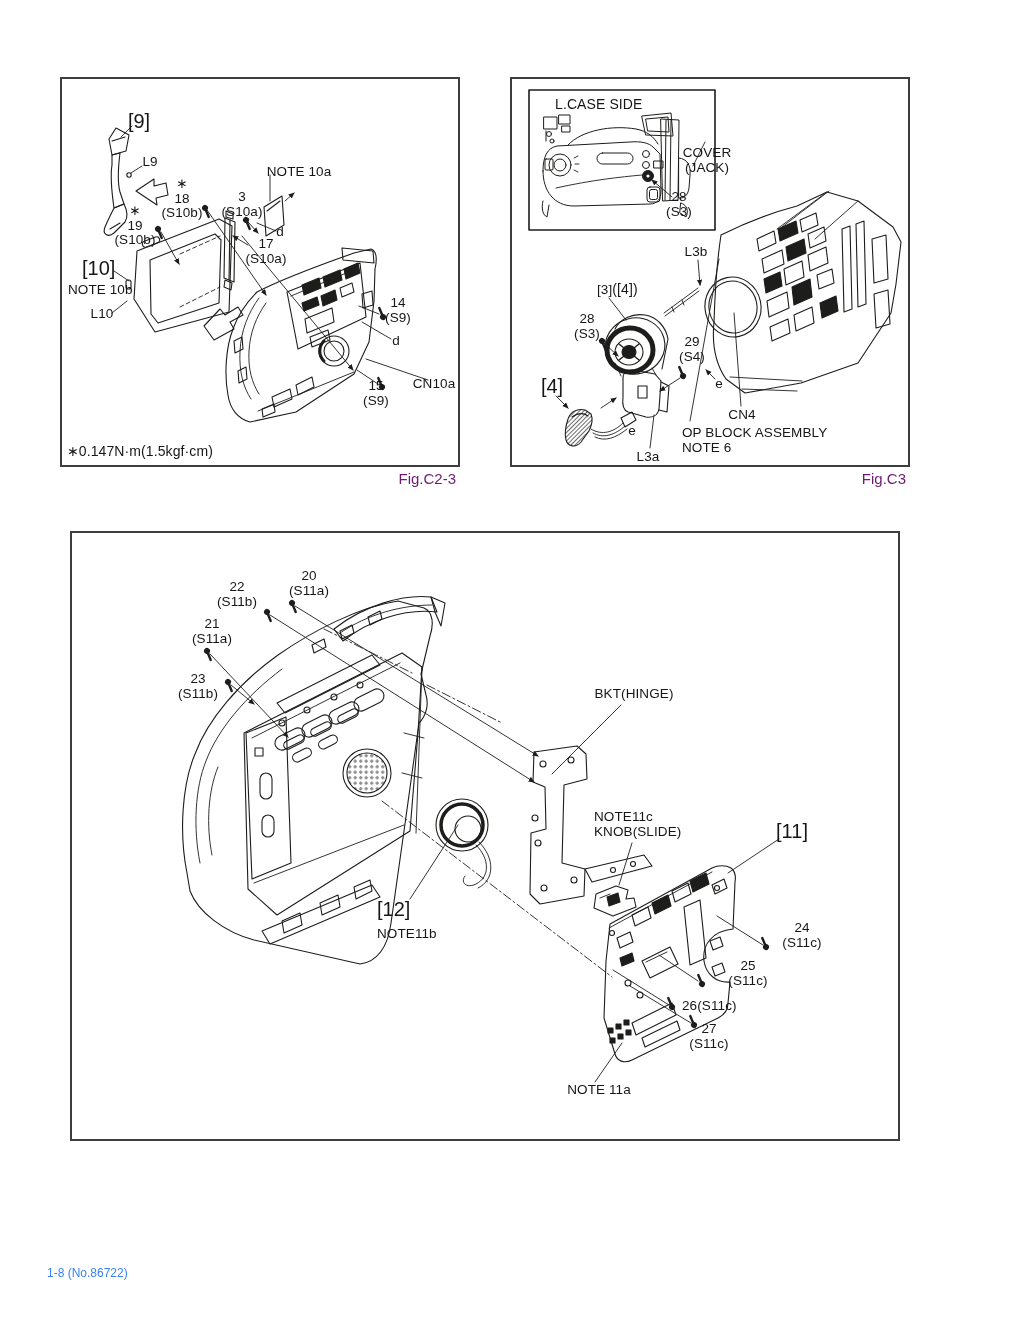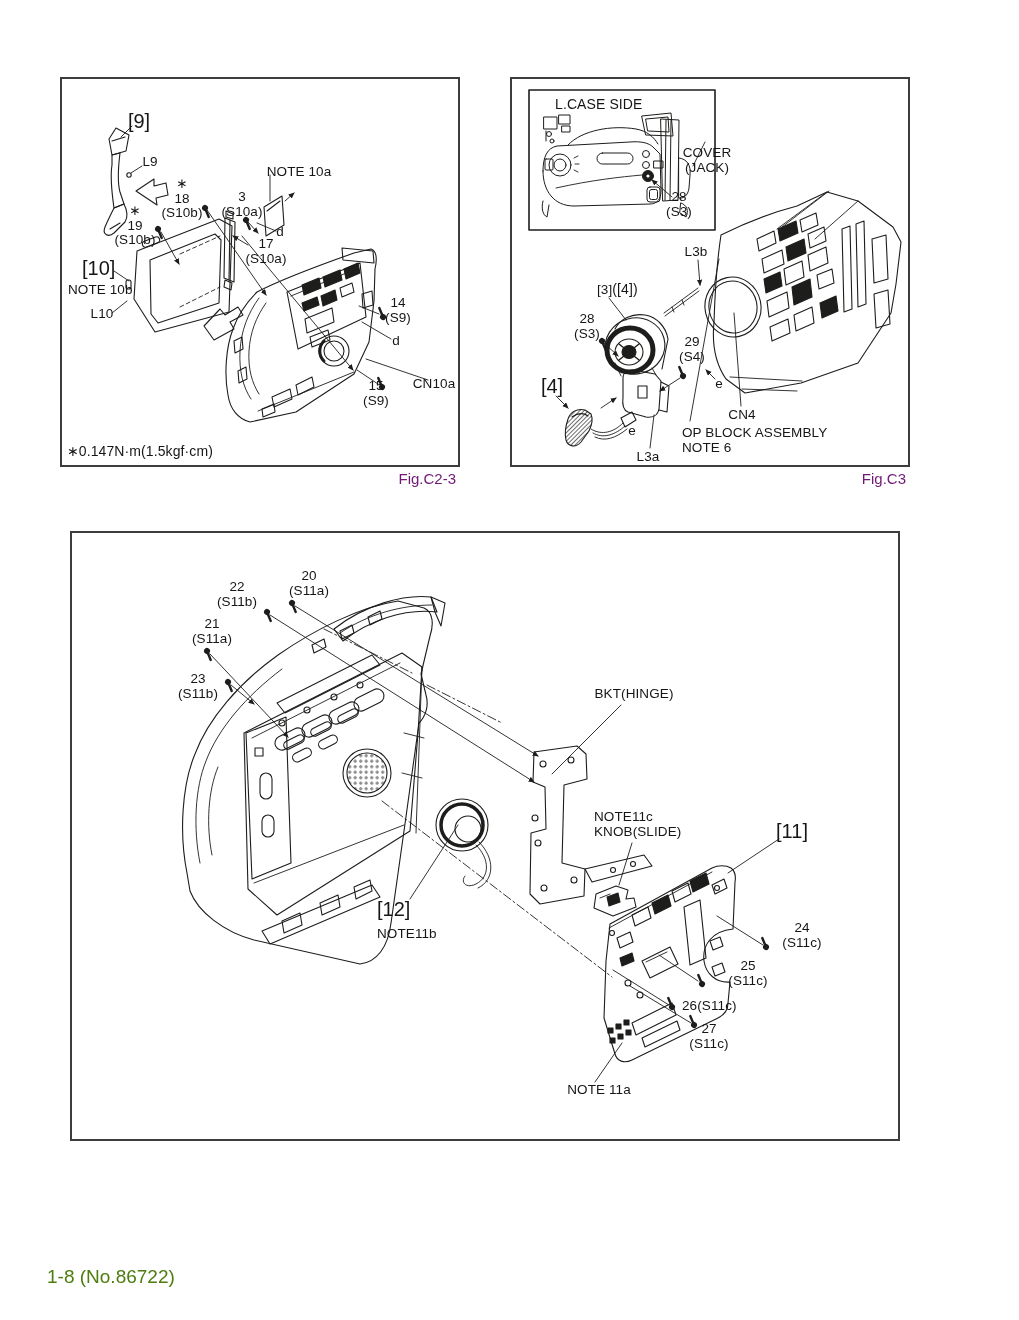--- a/index.html
+++ b/index.html
@@ -7,21 +7,21 @@
         font-family:"Liberation Sans",sans-serif;color:#1a1a1a;overflow:hidden;}
   .figbox{position:absolute;border:2px solid #3d3d3d;background:#ffffff;}
   .figbox svg{position:absolute;left:0;top:0;}
   .lbl{position:absolute;transform:translate(-50%,-50%);
        font-size:13.5px;line-height:1.08;color:#161616;text-align:center;
        white-space:pre-line;letter-spacing:.1px;}
   .lbl.la{transform:translate(0,-50%);text-align:left;}
   .lbl.big{font-size:20px;letter-spacing:0;}
   .lbl .sub{font-size:14px;}
   .caption{position:absolute;text-align:right;font-size:15px;color:#701a75;}
-  .footer{position:absolute;font-size:19px;color:#4d7c0f;}
+  .footer{position:absolute;font-size:12px;color:#3b82f6;}
 </style>
 </head>
 <body>
 
 <div class="page">
 
   <div class="figbox" style="left:60px;top:77px;width:396px;height:386px;">
     <svg width="396" height="386" viewBox="0 0 396 386">
       <defs>
         <marker id="ah-a" markerWidth="8" markerHeight="7" refX="6" refY="3" orient="auto">

